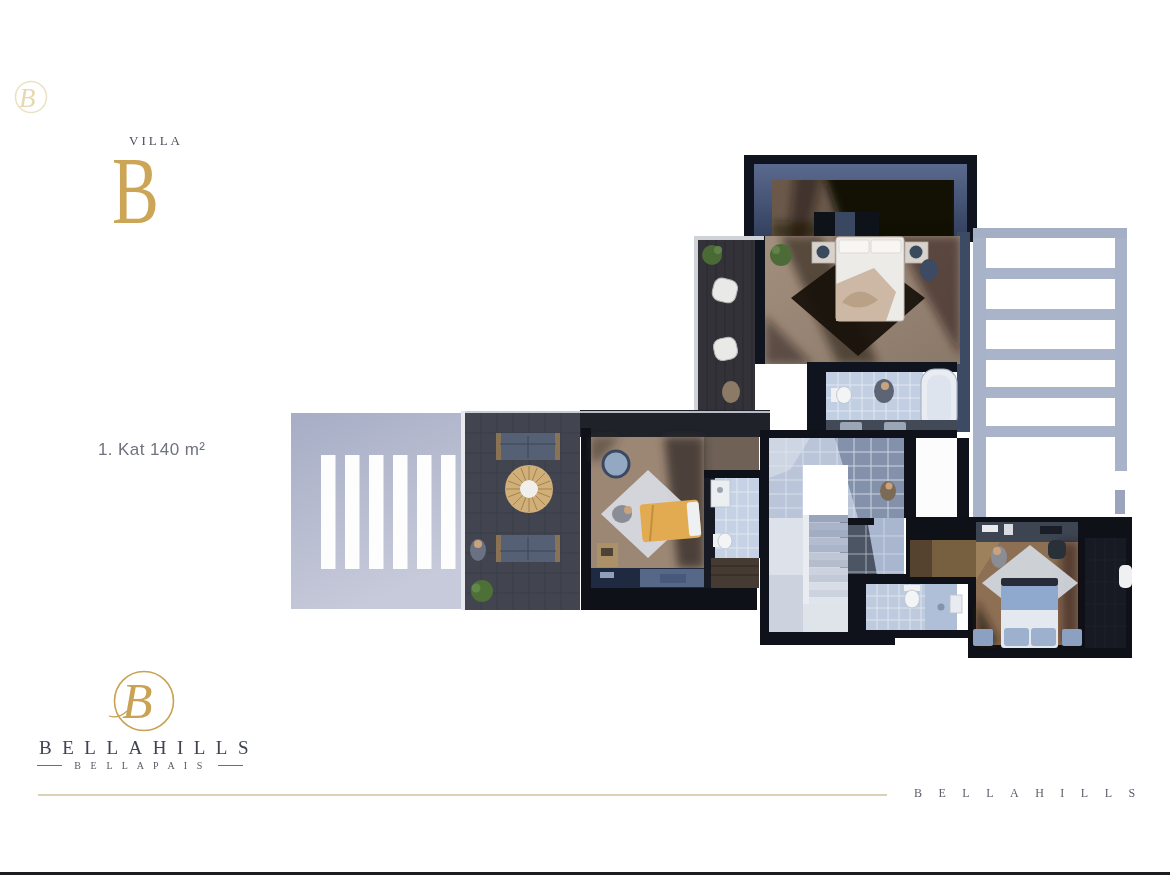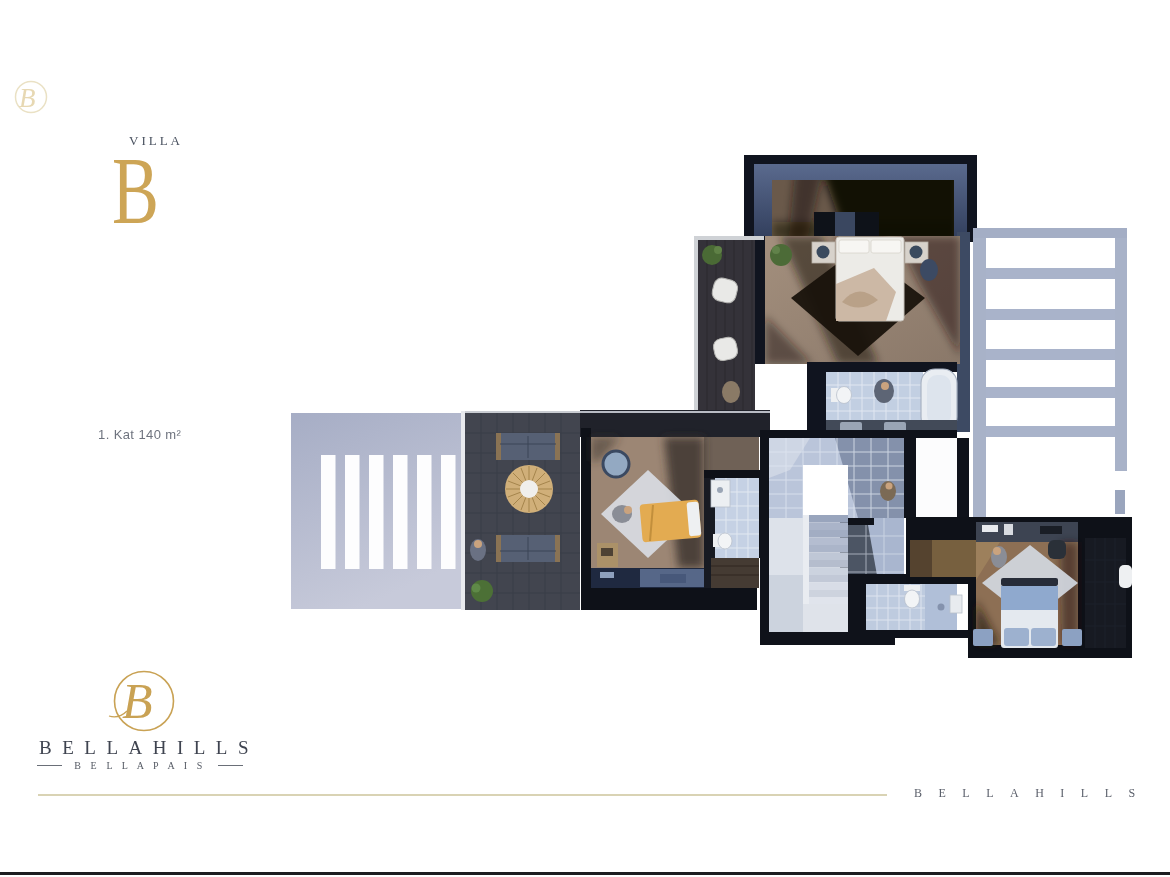--- a/index.html
+++ b/index.html
@@ -12,21 +12,21 @@
 
 <svg class="abs" style="left:12px;top:77px;" width="40" height="42" viewBox="0 0 40 42">
   <circle cx="19" cy="20" r="15.5" fill="none" stroke="#eae1c4" stroke-width="1.5"></circle>
   <text x="7" y="30" font-family="Liberation Serif" font-style="italic" font-size="27" fill="#dfcc9a" opacity="0.75">B</text>
 </svg>
 
 <div class="abs" style="left:129px;top:133px;font-family:'Liberation Serif',serif;font-size:13px;letter-spacing:3px;color:#4a5260;">VILLA</div>
 
 <div class="abs" style="left:112px;top:144px;font-family:'Liberation Serif',serif;font-size:95px;line-height:1;color:#cda556;transform:scaleX(.74);transform-origin:0 0;">B</div>
 
-<div class="abs" style="left:98px;top:427px;font-size:13px;color:#6e737e;letter-spacing:0.4px;">1. Kat 140 m²</div>
+<div class="abs" style="left:98px;top:440px;font-size:17px;color:#6e737e;letter-spacing:0.4px;">1. Kat 140 m²</div>
 
 <svg class="abs" style="left:0;top:0;filter:blur(0.5px);" width="1170" height="877" viewBox="0 0 1170 877">
   <defs>
     <linearGradient id="glass" x1="0" y1="0" x2="0" y2="1">
       <stop offset="0" stop-color="#5a6a8e"></stop>
         <stop offset="1" stop-color="#33405e"></stop>
     </linearGradient>
     <linearGradient id="wood1" x1="0" y1="0" x2="1" y2="1">
       <stop offset="0" stop-color="#a38f7d"></stop>
         <stop offset="1" stop-color="#8a7869"></stop>

